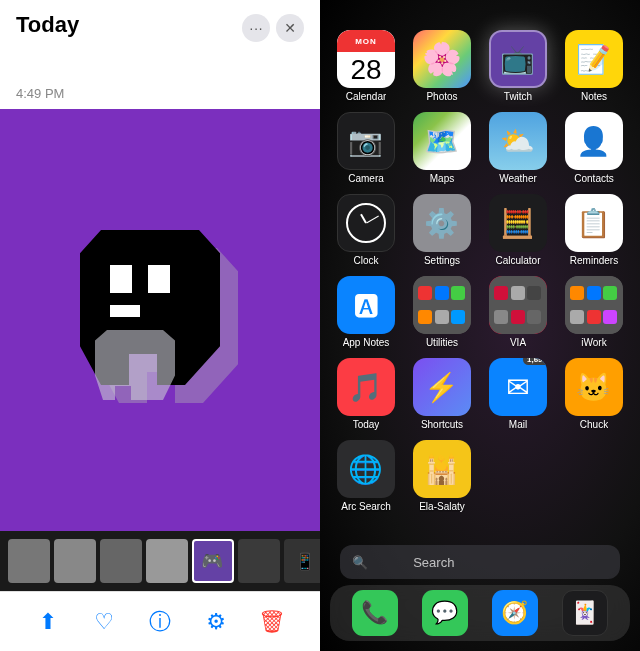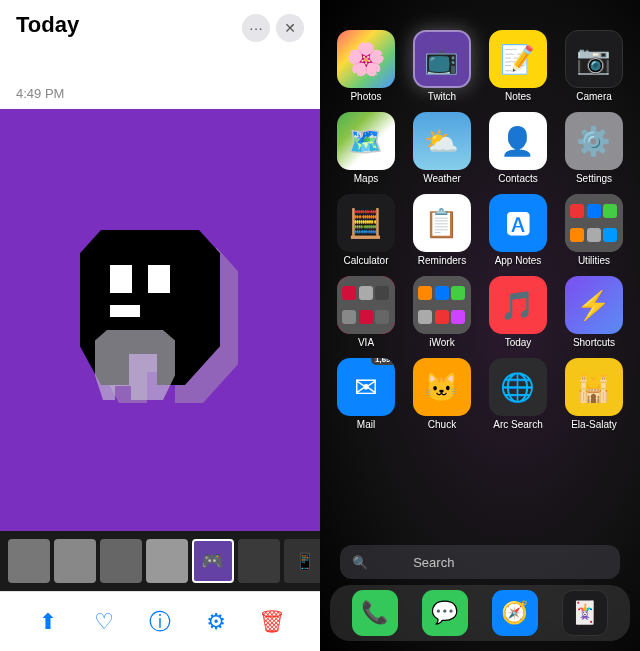--- a/index.html
+++ b/index.html
@@ -407,20 +407,33 @@
     <button class="toolbar-btn">⚙</button>
     <button class="toolbar-btn red">🗑</button>
   </div>
 </div>
 
 <div class="right-panel">
   <div class="home-bg"></div>
 
   <div class="app-grid">
 
+    <div class="app-item">
+      <div class="app-icon ic-calendar">
+        <div class="cal-inner">
+          <div class="cal-top">
+              <span class="cal-top-text">MON</span>
+            </div>
+          <div class="cal-body">
+              <span class="cal-num">28</span>
+            </div>
+        </div>
+      </div>
+      <span class="app-label">Calendar</span>
+    </div>
 
     <div class="app-item">
       <div class="app-icon ic-photos" style="font-size:32px;">🌸</div>
       <span class="app-label">Photos</span>
     </div>
 
     <div class="app-item">
       <div class="app-icon ic-twitch-grid" style="font-size:28px; color:#fff;">📺</div>
       <span class="app-label">Twitch</span>
     </div>
@@ -443,20 +456,29 @@
     <div class="app-item">
       <div class="app-icon ic-weather" style="font-size:28px;">⛅</div>
       <span class="app-label">Weather</span>
     </div>
 
     <div class="app-item">
       <div class="app-icon ic-contacts" style="font-size:28px;">👤</div>
       <span class="app-label">Contacts</span>
     </div>
 
+    <div class="app-item">
+      <div class="app-icon ic-clock">
+        <div class="clock-face">
+          <div class="clock-hand-h"></div>
+          <div class="clock-hand-m"></div>
+        </div>
+      </div>
+      <span class="app-label">Clock</span>
+    </div>
 
     <div class="app-item">
       <div class="app-icon ic-settings" style="font-size:28px;">⚙️</div>
       <span class="app-label">Settings</span>
     </div>
 
     <div class="app-item">
       <div class="app-icon ic-calculator" style="font-size:28px; color:#fff;">🧮</div>
       <span class="app-label">Calculator</span>
     </div>

